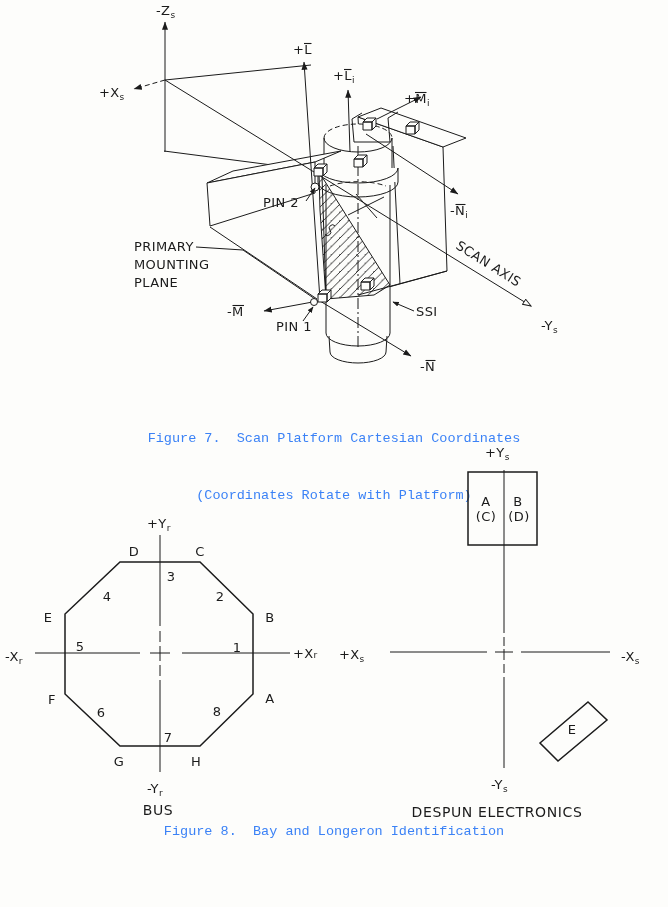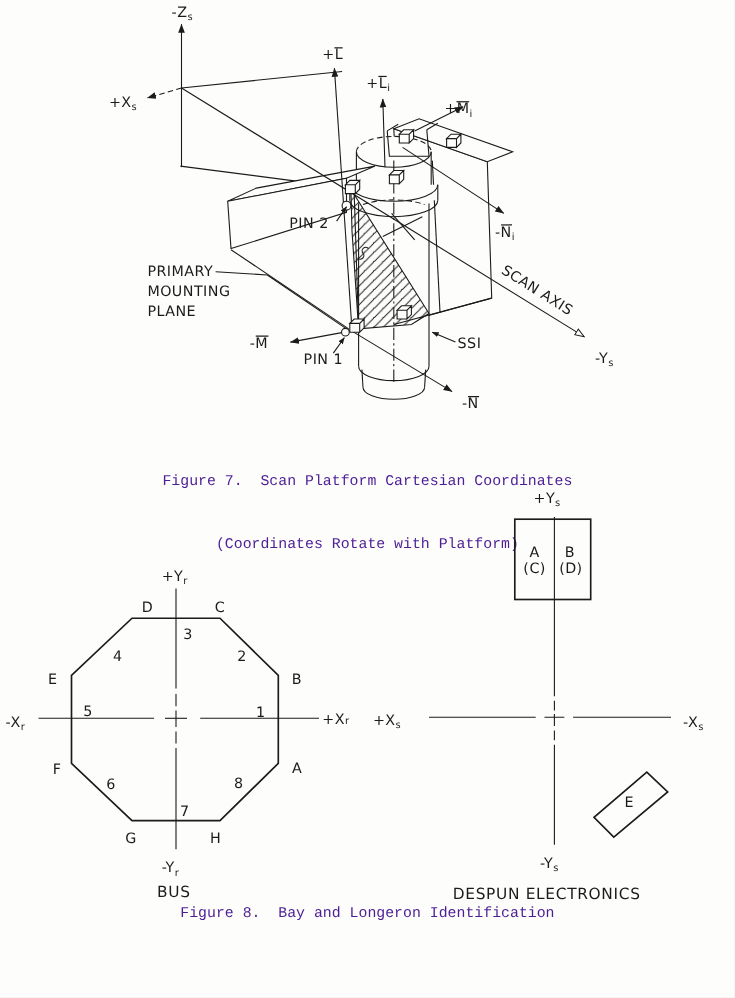--- a/index.html
+++ b/index.html
@@ -18,21 +18,21 @@
   .cdash{ stroke-dasharray:11 3 2 3; }
   .lbl  { font-size:13px; letter-spacing:0.4px; fill:#1b1b1b; }
   .lbl14{ font-size:14px; letter-spacing:0.6px; fill:#1b1b1b; }
   .sub  { font-size:9px; letter-spacing:0; }
   .mid  { text-anchor:middle; }
   .obar { stroke:#1b1b1b; stroke-width:1.1; }
   .cube { fill:#fdfdfb; stroke:#1b1b1b; stroke-width:1; }
   .caption {
     position:absolute; width:100%; text-align:center;
     font-family:"Liberation Mono","DejaVu Sans Mono",monospace;
-    font-size:13.5px; line-height:19px; color:#4c1d95; white-space:pre;
+    font-size:13.5px; line-height:19px; color:#3b82f6; white-space:pre;
   }
   #caption7 { top:391px; }
   #caption8 { top:822px; }
   #pageno   { top:884px; font-size:13px;margin-top:23px; }
 </style>
 </head>
 <body>
 
 <div id="page">
 

